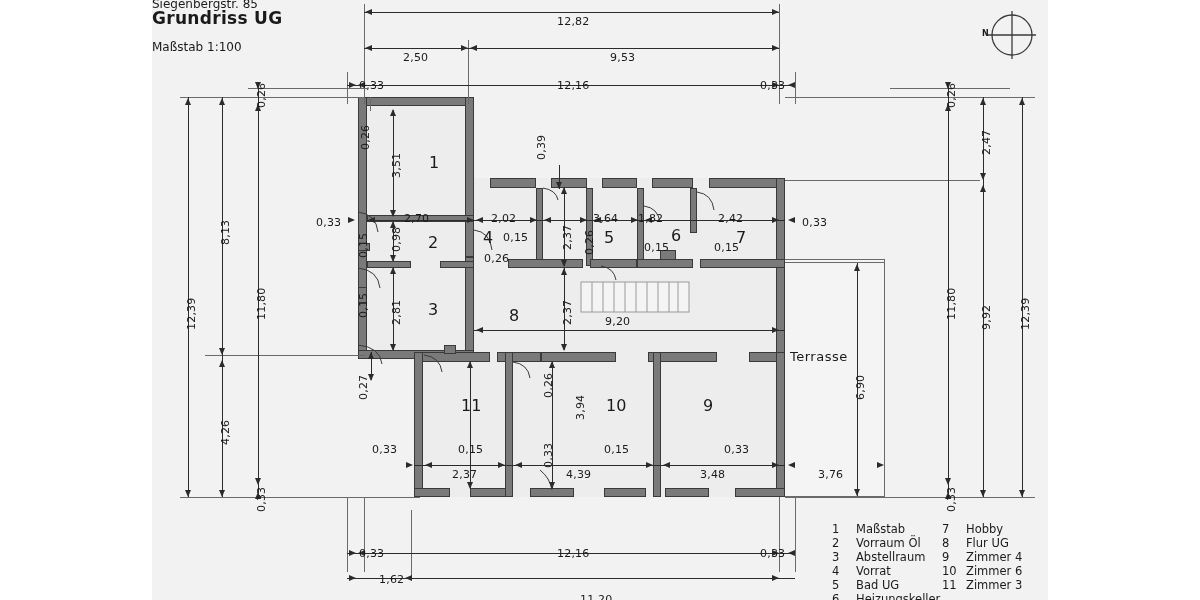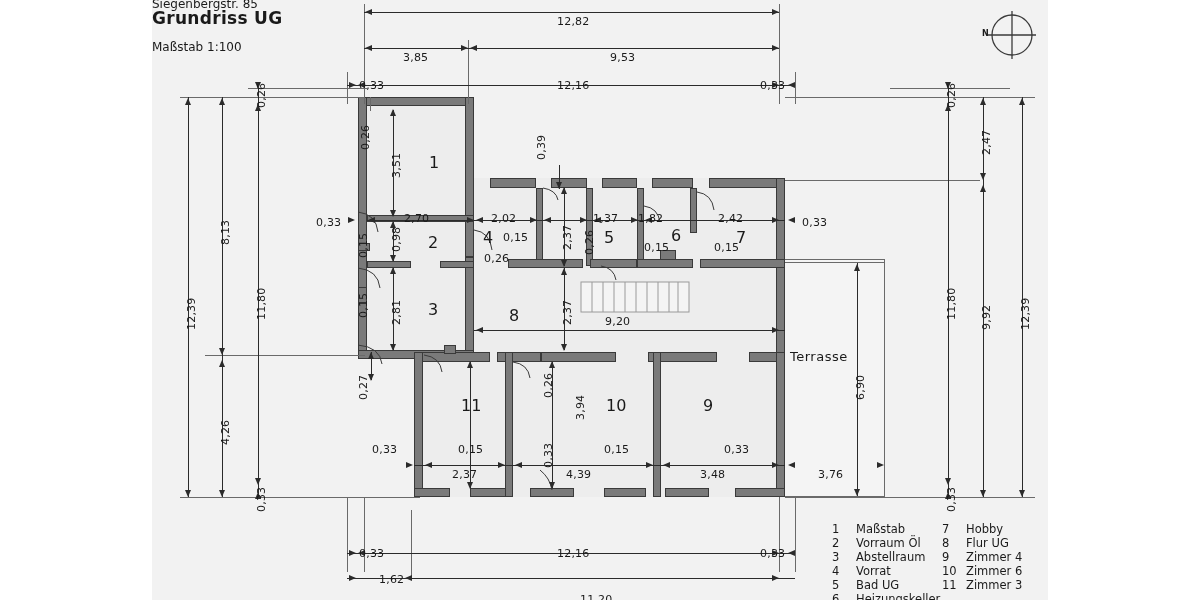--- a/index.html
+++ b/index.html
@@ -196,21 +196,21 @@
   <div class="dl-h" style="left:364px; top:12px; width:415px;"></div>
   <div class="ar ar-l" style="left:365px; top:9px;"></div>
   <div class="ar ar-r" style="left:772px; top:9px;"></div>
   <div class="txt dim" style="left:557px; top:16px;">12,82</div>
 
   <div class="dl-h" style="left:364px; top:48px; width:415px;"></div>
   <div class="ar ar-l" style="left:365px; top:45px;"></div>
   <div class="ar ar-r" style="left:461px; top:45px;"></div>
   <div class="ar ar-l" style="left:470px; top:45px;"></div>
   <div class="ar ar-r" style="left:772px; top:45px;"></div>
-  <div class="txt dim" style="left:403px; top:52px;">3,85</div>
+  <div class="txt dim" style="left:403px; top:52px;">2,50</div>
   <div class="txt dim" style="left:610px; top:52px;">9,53</div>
 
   <div class="dl-h" style="left:347px; top:85px; width:448px;"></div>
   <div class="ar ar-r" style="left:349px; top:82px;"></div>
   <div class="ar ar-l" style="left:358px; top:82px;"></div>
   <div class="ar ar-r" style="left:772px; top:82px;"></div>
   <div class="ar ar-l" style="left:788px; top:82px;"></div>
   <div class="txt dim" style="left:359px; top:80px;">0,33</div>
   <div class="txt dim" style="left:557px; top:80px;">12,16</div>
   <div class="txt dim" style="left:760px; top:80px;">0,33</div>
@@ -333,21 +333,21 @@
   <div class="ar ar-r" style="left:530px; top:217px;"></div>
   <div class="ar ar-l" style="left:544px; top:217px;"></div>
   <div class="ar ar-r" style="left:580px; top:217px;"></div>
   <div class="ar ar-l" style="left:594px; top:217px;"></div>
   <div class="ar ar-r" style="left:631px; top:217px;"></div>
   <div class="ar ar-l" style="left:645px; top:217px;"></div>
   <div class="ar ar-r" style="left:772px; top:217px;"></div>
   <div class="ar ar-l" style="left:788px; top:217px;"></div>
 
   <div class="txt dim" style="left:491px; top:213px;">2,02</div>
-  <div class="txt dim" style="left:593px; top:213px;">1,37</div>
+  <div class="txt dim" style="left:593px; top:213px;">3,64</div>
   <div class="txt dim" style="left:638px; top:213px;">1,82</div>
   <div class="txt dim" style="left:718px; top:213px;">2,42</div>
   <div class="txt dim" style="left:802px; top:217px;">0,33</div>
 
   <div class="txt dim" style="left:503px; top:232px;">0,15</div>
   <div class="txt dim" style="left:484px; top:253px;">0,26</div>
   <div class="txt dim" style="left:644px; top:242px;">0,15</div>
   <div class="txt dim" style="left:714px; top:242px;">0,15</div>
 
   <div class="dl-v" style="left:564px; top:188px; height:78px;"></div>

